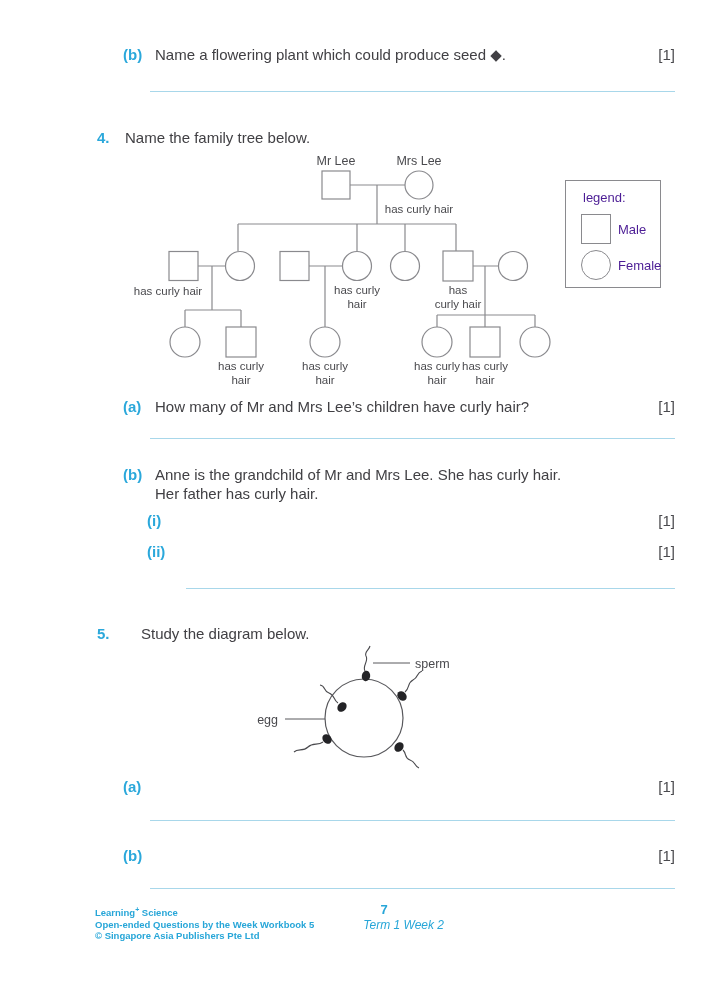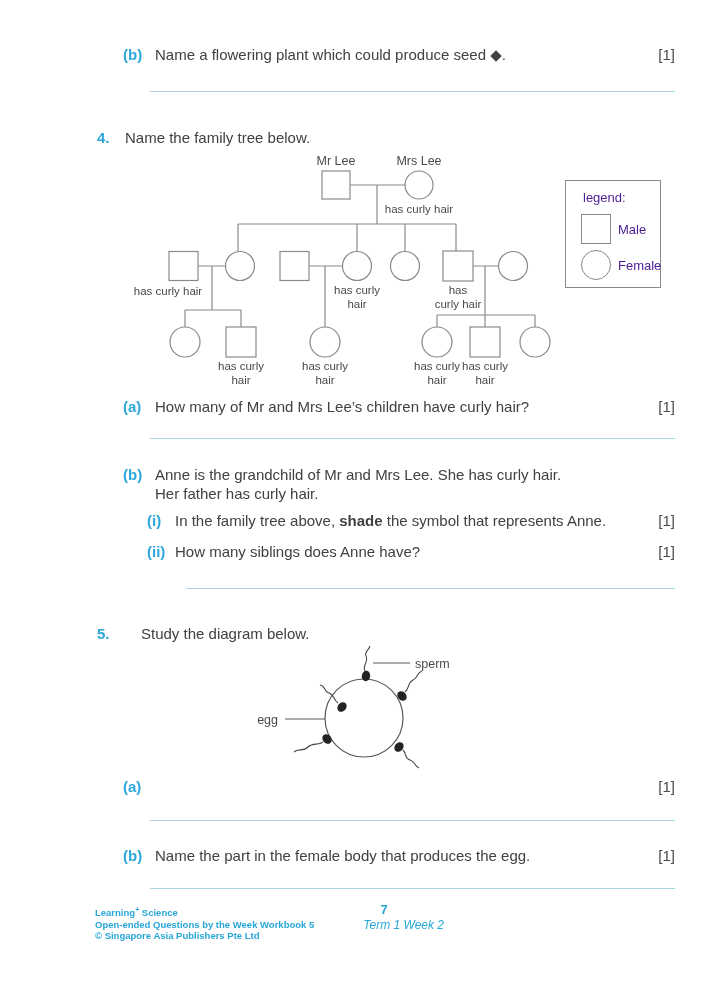--- a/index.html
+++ b/index.html
@@ -110,27 +110,25 @@
   <div class="row" style="top:466px">
     <span class="qlabel" style="left:123px">(b)</span>
     <span class="qtext" style="left:155px">Anne is the grandchild of Mr and Mrs Lee. She has curly hair.</span>
   </div>
   <div class="row" style="top:485px">
     <span class="qtext" style="left:155px">Her father has curly hair.</span>
   </div>
 
   <div class="row" style="top:512px">
     <span class="qlabel" style="left:147px">(i)</span>
-    <span class="qtext" style="left:175px"><span>In the family tree above, </span><b>shade</b><span> the symbol that represents Anne.</span></span>
     <span class="marks">[1]</span>
   </div>
 
   <div class="row" style="top:543px">
     <span class="qlabel" style="left:147px">(ii)</span>
-    <span class="qtext" style="left:175px">How many siblings does Anne have?</span>
     <span class="marks">[1]</span>
   </div>
   <div class="ansline" style="top:588px;left:186px;width:489px"></div>
 
   <div class="row" style="top:625px">
     <span class="qnum" style="left:97px">5.</span>
     <span class="qtext" style="left:141px">Study the diagram below.</span>
   </div>
 
   <svg class="abs" style="left:250px;top:645px" width="220" height="128" viewBox="0 0 220 128">
@@ -157,21 +155,20 @@
   </svg>
 
   <div class="row" style="top:778px">
     <span class="qlabel" style="left:123px">(a)</span>
     <span class="marks">[1]</span>
   </div>
   <div class="ansline" style="top:820px;left:150px;width:525px"></div>
 
   <div class="row" style="top:847px">
     <span class="qlabel" style="left:123px">(b)</span>
-    <span class="qtext" style="left:155px">Name the part in the female body that produces the egg.</span>
     <span class="marks">[1]</span>
   </div>
   <div class="ansline" style="top:888px;left:150px;width:525px"></div>
 
   <div class="footer-left">
     <div><span>Learning</span><sup>+</sup><span> Science</span></div>
     <div>Open-ended Questions by the Week Workbook 5</div>
     <div>© Singapore Asia Publishers Pte Ltd</div>
   </div>
   <div class="footer-center">

